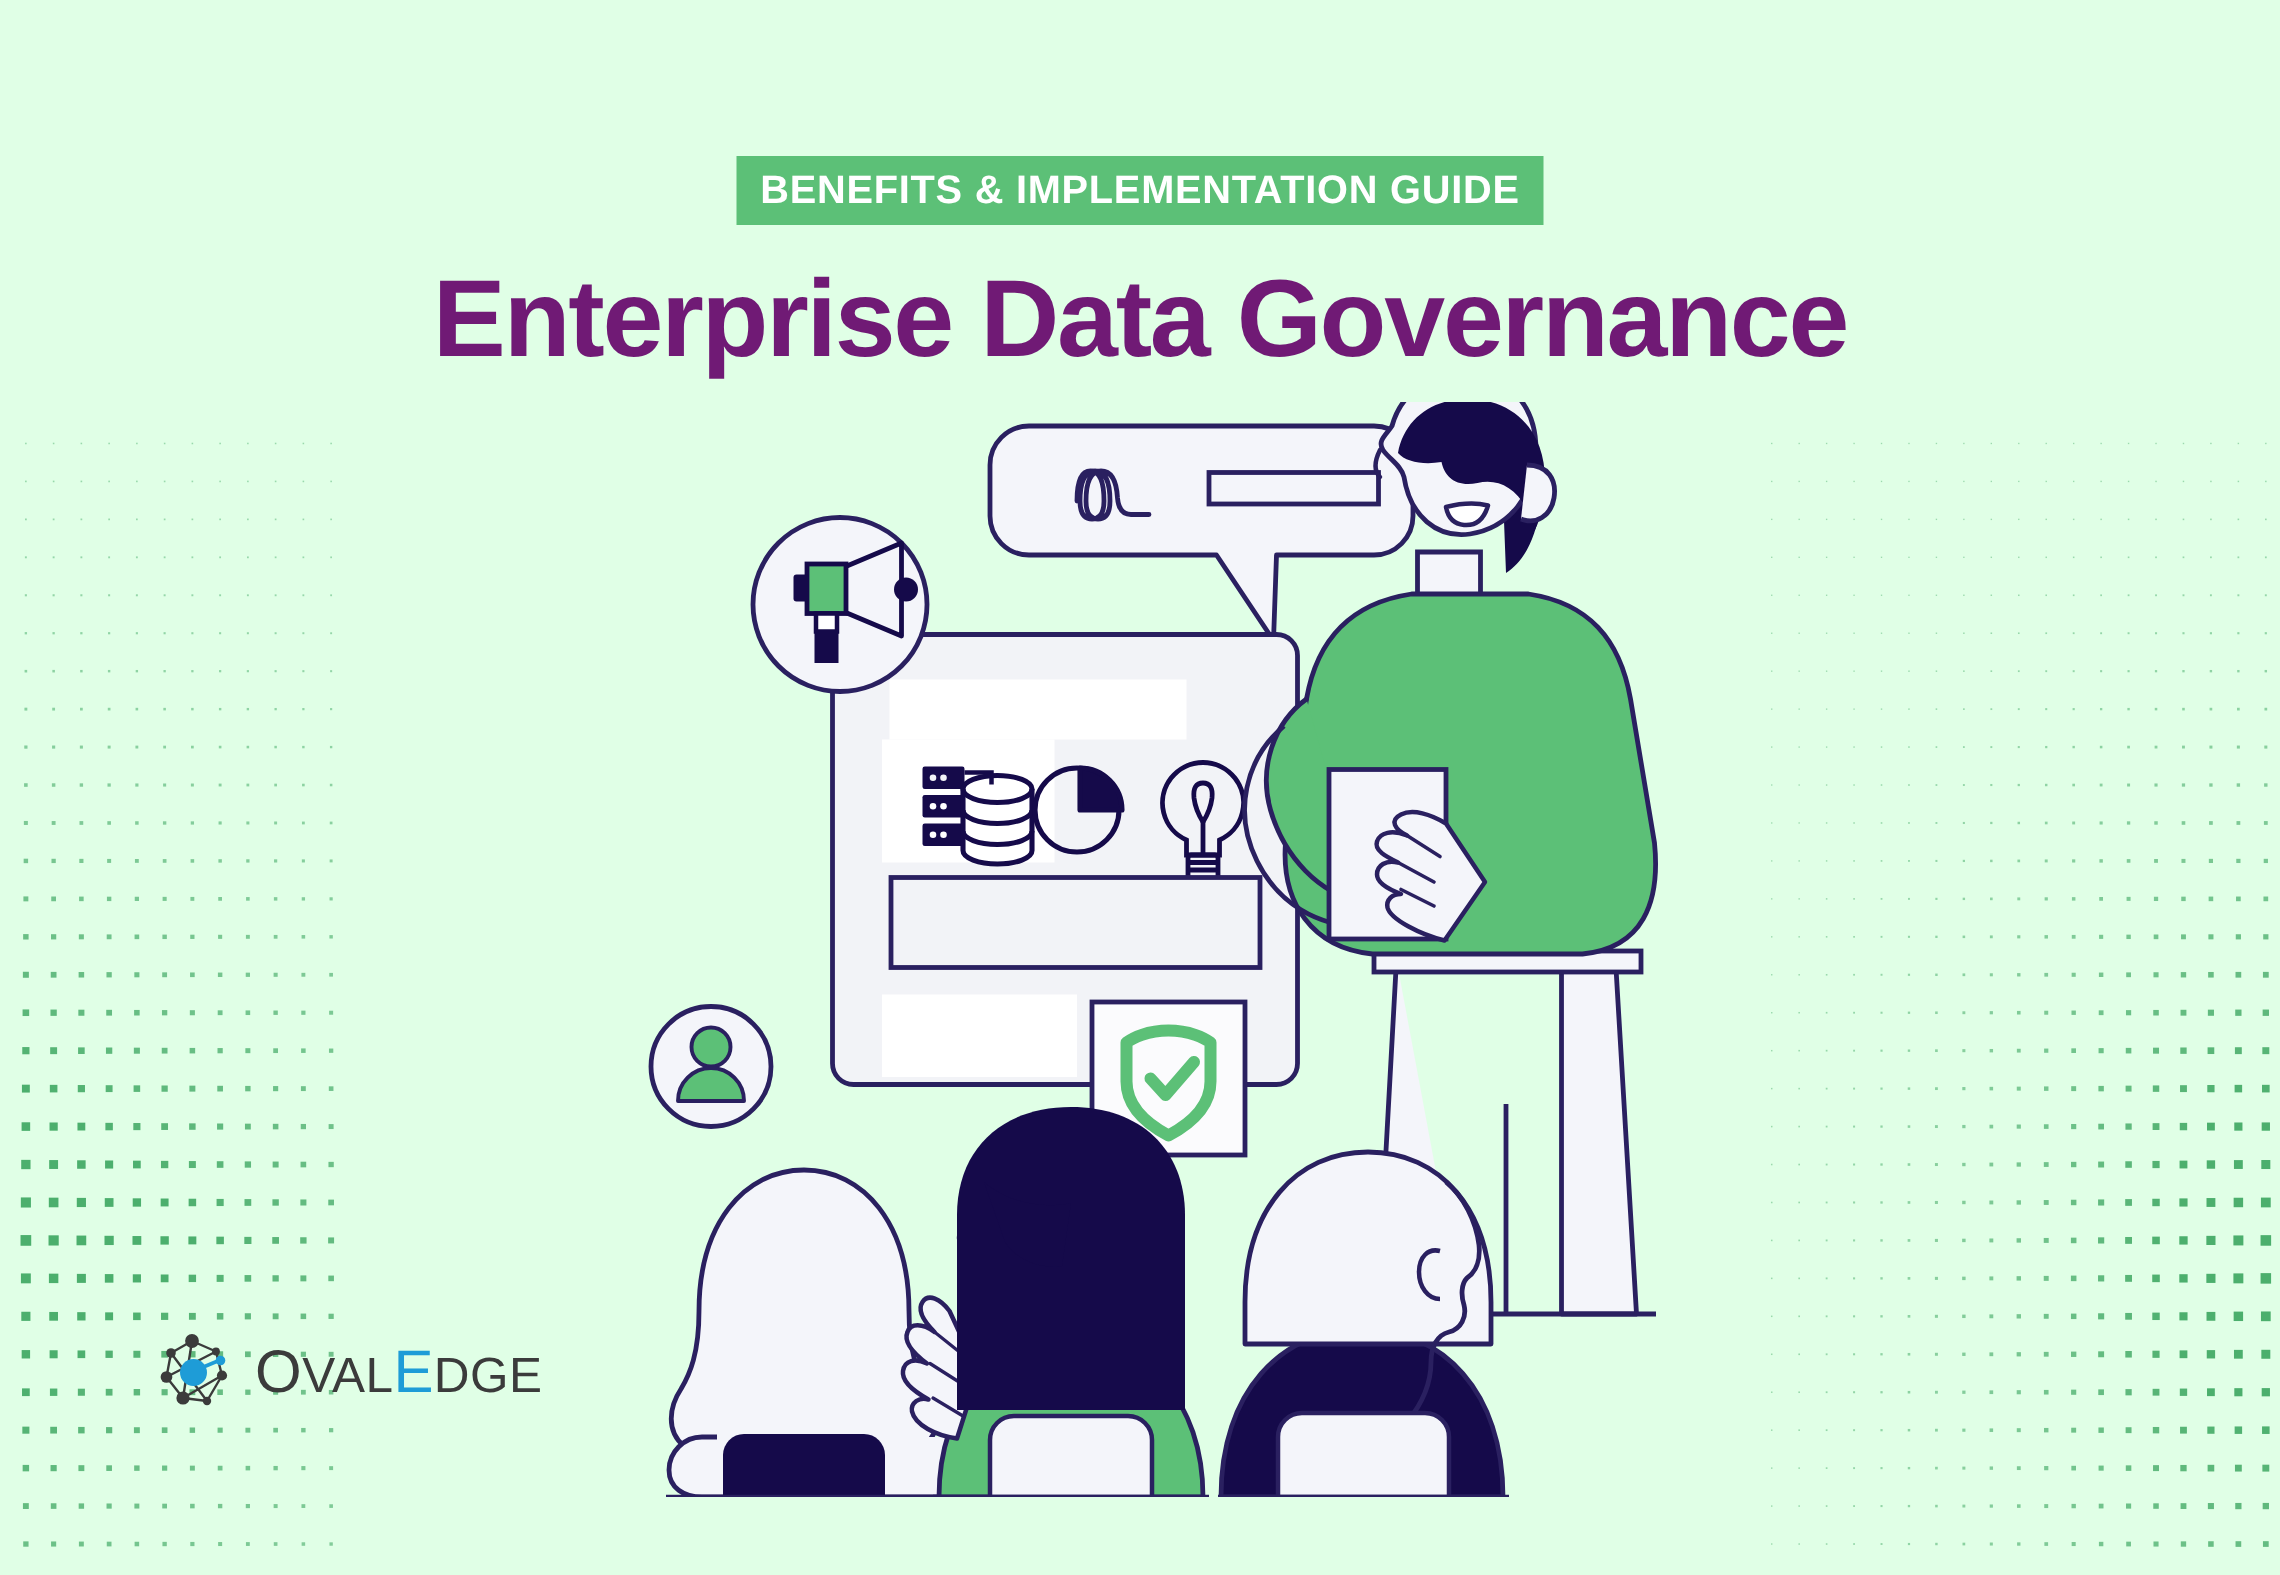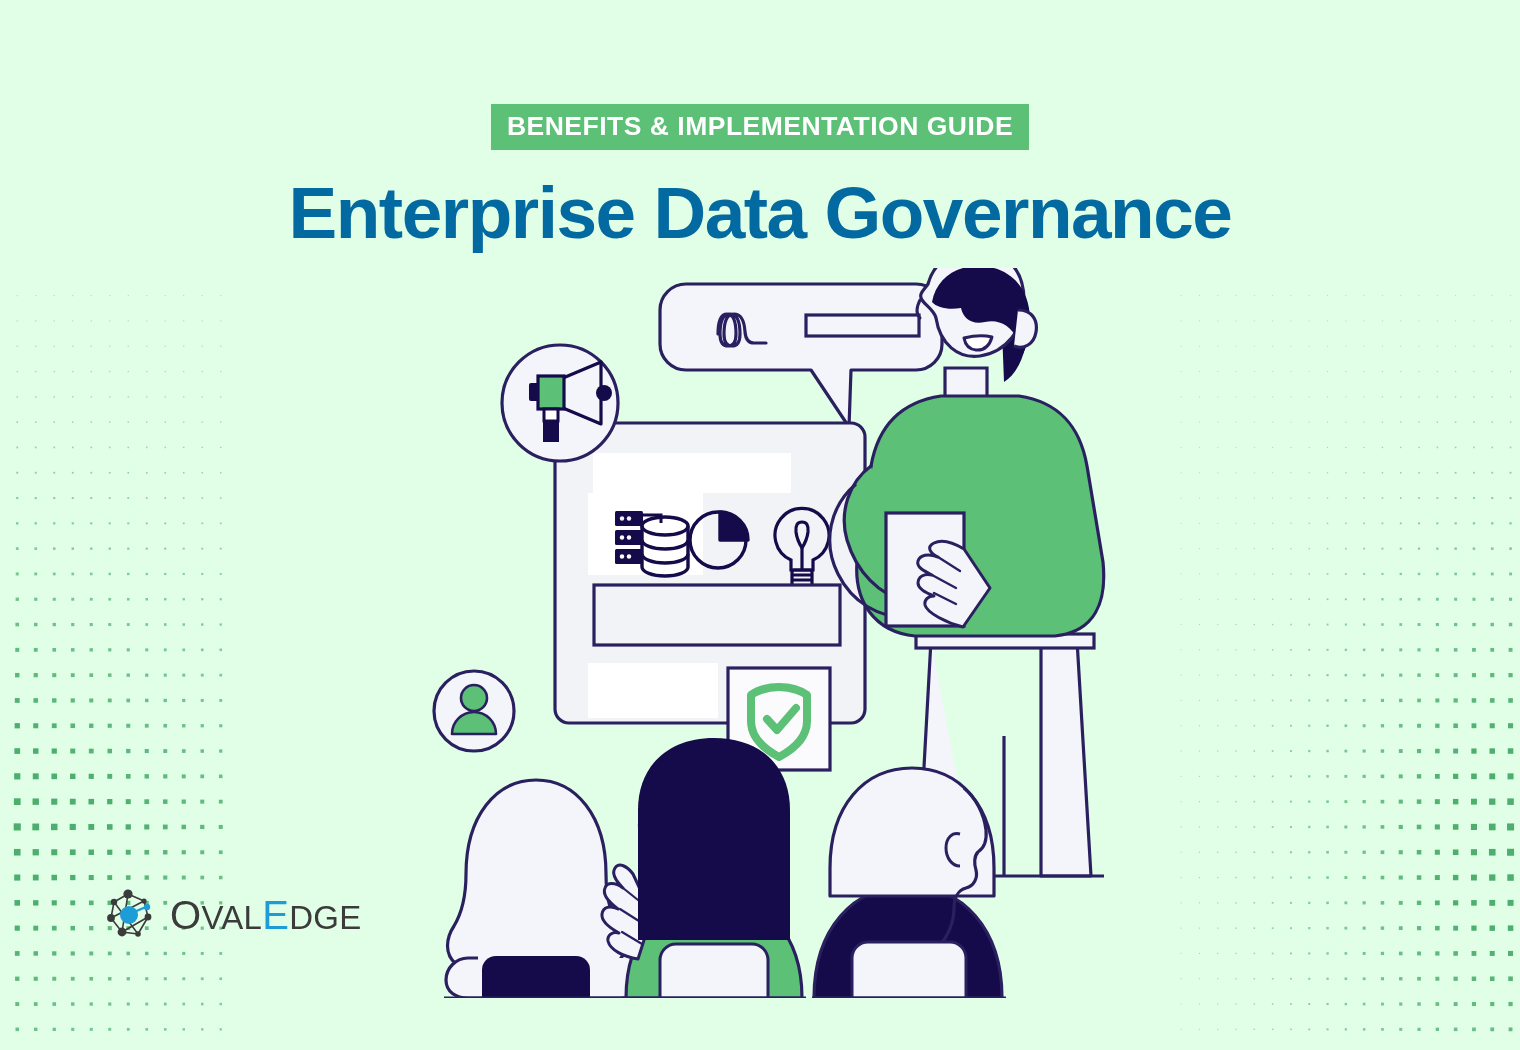--- a/index.html
+++ b/index.html
@@ -50,21 +50,21 @@
     font-weight: bold;
     letter-spacing: 0.5px;
     padding: 9px 16px 10px 16px;
     margin-top: 104px;
     line-height: 1;
     white-space: nowrap;
   }
 
   #page-title {
     display: block;
-    color: #0369a1;
+    color: #701a75;
     font-size: 73px;
     font-weight: bold;
     letter-spacing: -1.5px;
     line-height: 1;
     margin-top: 26px;
     white-space: nowrap;
   }
 
   
   #illustration {

